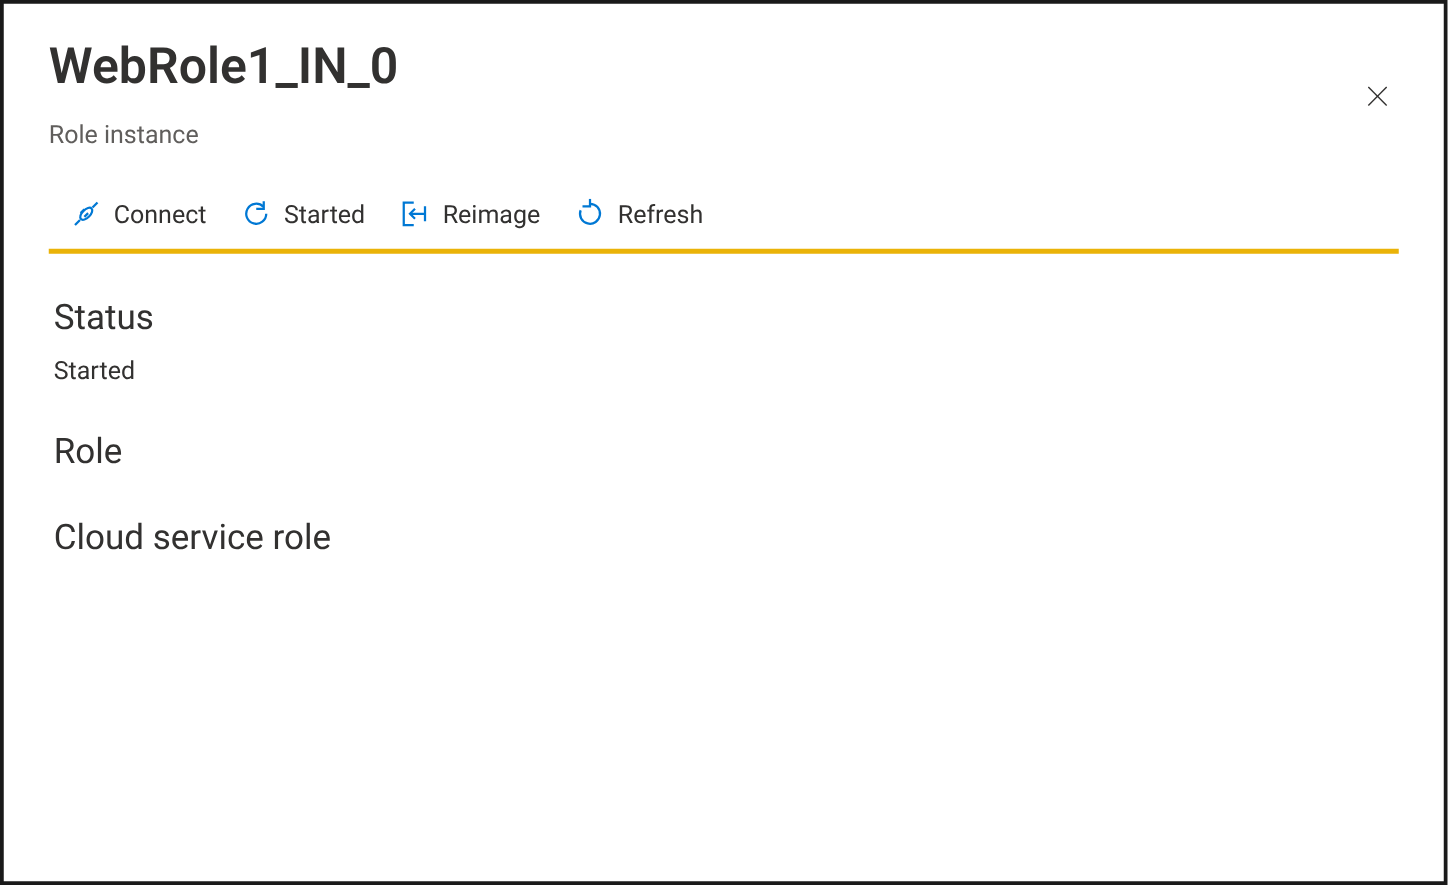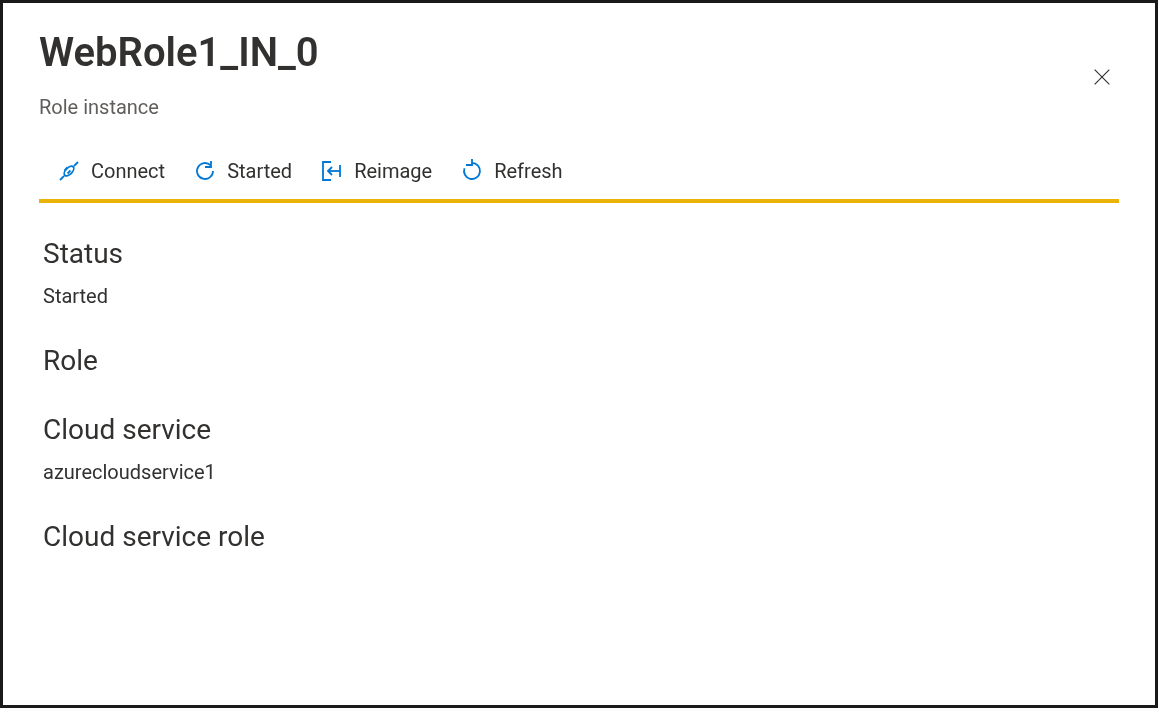--- a/index.html
+++ b/index.html
@@ -159,19 +159,15 @@
 
 <div class="details">
   <div class="field">
     <div class="field-label">Status</div>
     <div class="field-value">Started</div>
   </div>
   <div class="field">
     <div class="field-label">Role</div>
   </div>
   <div class="field">
-    <div class="field-label">Cloud service</div>
-    <div class="field-value">azurecloudservice1</div>
-  </div>
-  <div class="field">
     <div class="field-label">Cloud service role</div>
   </div>
 </div>
 
 </body></html>

